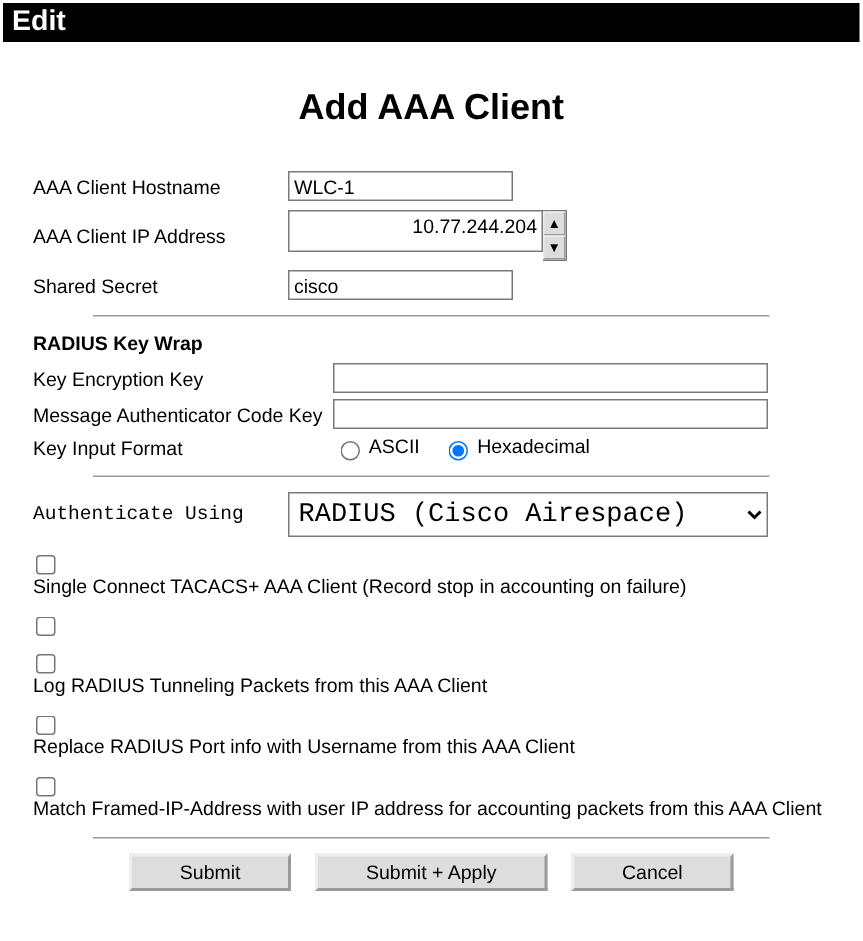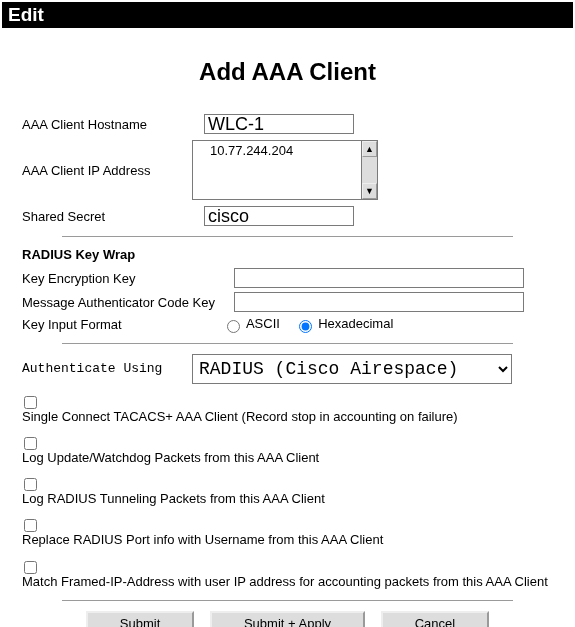--- a/index.html
+++ b/index.html
@@ -34,41 +34,41 @@
     margin: 6px 0;
   }
   .row .lbl {
     width: 170px;
     flex: 0 0 170px;
   }
   .row .ctl {
   }
   input.textfield {
     font-family: inherit;
-    font-size: 18px;
+    font-size: 13px;
     padding: 1px 3px;
     border: 1px solid #7a7a7a;
     background: #fff;
     height: 20px;
-    margin-left: 12px;
   }
   .hostname-input { width: 150px; }
   .secret-input { width: 150px; }
   .ipbox {
     display: inline-flex;
     align-items: stretch;
   }
   .ipbox textarea {
     font-family: inherit;
     font-size: 13px;
     width: 170px;
-    height: 60px;
+    height: 28px;
     border: 1px solid #7a7a7a;
     resize: none;
-    padding: 2px 17px;
+    padding: 2px 3px;
+    text-align: right;
   }
   .ipbox .spin {
     display: flex;
     flex-direction: column;
     justify-content: space-between;
     border: 1px solid #7a7a7a;
     border-left: none;
     width: 16px;
     background: #ddd;
   }
@@ -208,21 +208,20 @@
       <option>RADIUS (Cisco Airespace)</option>
     </select>
   </div>
 
   <div class="check-row">
     <input type="checkbox" style="">
     <span>Single Connect TACACS+ AAA Client (Record stop in accounting on failure)</span>
   </div>
   <div class="check-row">
     <input type="checkbox" style="">
-    <span>Log Update/Watchdog Packets from this AAA Client</span>
   </div>
   <div class="check-row">
     <input type="checkbox" style="">
     <span>Log RADIUS Tunneling Packets from this AAA Client</span>
   </div>
   <div class="check-row">
     <input type="checkbox" style="">
     <span>Replace RADIUS Port info with Username from this AAA Client</span>
   </div>
   <div class="check-row">

